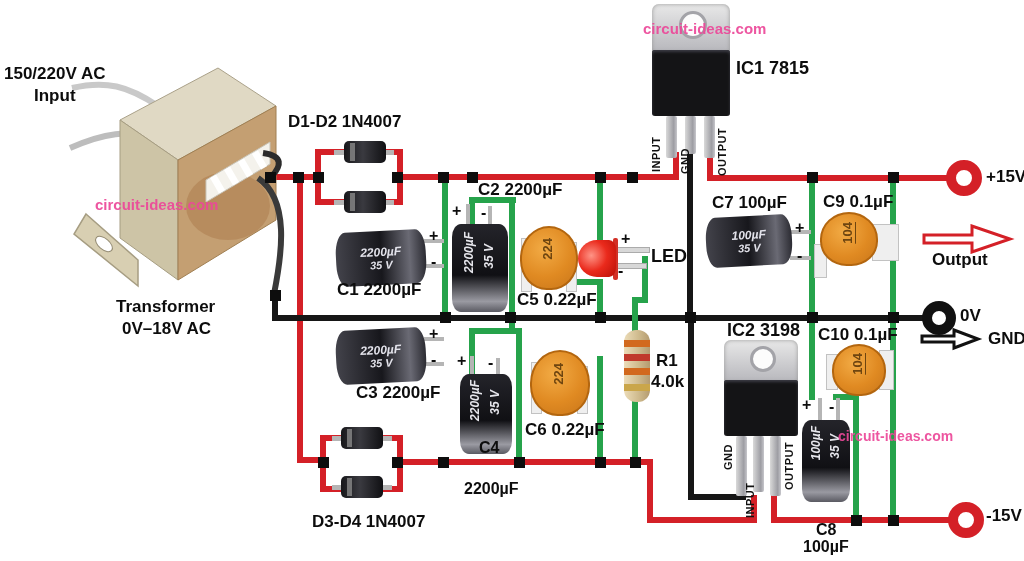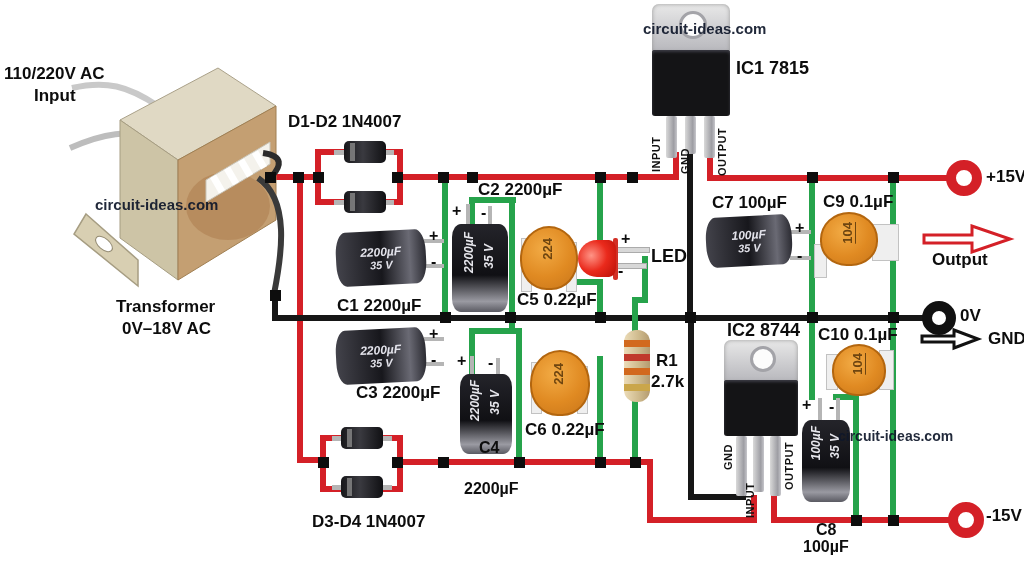--- a/index.html
+++ b/index.html
@@ -6,21 +6,21 @@
   #stage{position:relative;width:1024px;height:561px;background:#fff;overflow:hidden;
          font-family:"Liberation Sans",sans-serif;}
   .wire{position:absolute;}
   .red{background:#d42027;}
   .grn{background:#26a34b;}
   .blk{background:#161616;}
   .dot{position:absolute;width:11px;height:11px;background:#0d0d0d;}
   .lb{position:absolute;font-weight:bold;font-size:16px;color:#0d0d0d;white-space:nowrap;}
   .lb17{font-size:17px;}
   .lb18{font-size:18px;}
-  .wm{position:absolute;font-weight:bold;font-size:15px;color:#0f172a;opacity:.92;white-space:nowrap;}
+  .wm{position:absolute;font-weight:bold;font-size:15px;color:#ec4899;opacity:.92;white-space:nowrap;}
   .pol{position:absolute;font-weight:bold;font-size:16px;color:#0d0d0d;}
   .lead{position:absolute;background:#b5b5b5;}
   .wlead{position:absolute;background:#efefef;border:1px solid #c2c2c2;}
   .diode{position:absolute;width:42px;height:22px;border-radius:5px;
          background:linear-gradient(90deg,#17171a,#3a3a40 45%,#101013);}
   .diode .band{position:absolute;left:6px;top:2px;width:5px;height:18px;background:#8a8a8a;opacity:.8;}
   .caph{position:absolute;border-radius:10px/22px;
         background:linear-gradient(90deg,#43434b 0%,#17171c 50%,#6a6a74 82%,#2b2b32 100%);
         color:#e2e2ea;display:flex;flex-direction:column;align-items:center;justify-content:center;
         font-weight:bold;transform:rotate(-3deg);}
@@ -274,43 +274,43 @@
   <div class="term tblk" style="left:922px;top:301px;width:34px;height:34px"></div>
   <div class="term tred" style="left:948px;top:502px;width:36px;height:36px"></div>
 
   <svg style="position:absolute;left:922px;top:224px" width="96" height="30" viewBox="0 0 96 30">
     <polygon points="2,11 50,11 50,2 88,15 50,28 50,19 2,19" fill="#fff" stroke="#d42027" stroke-width="3"></polygon>
   </svg>
   <svg style="position:absolute;left:920px;top:327px" width="64" height="24" viewBox="0 0 64 24">
     <polygon points="2,9 34,9 34,3 58,12 34,21 34,15 2,15" fill="#fff" stroke="#111" stroke-width="3"></polygon>
   </svg>
 
-  <div class="lb lb17" style="left:4px;top:64px">110/220V AC</div>
+  <div class="lb lb17" style="left:4px;top:64px">150/220V AC</div>
   <div class="lb lb17" style="left:34px;top:86px">Input</div>
   <div class="lb lb17" style="left:116px;top:297px">Transformer</div>
   <div class="lb lb17" style="left:122px;top:319px">0V–18V AC</div>
   <div class="lb lb17" style="left:288px;top:112px">D1-D2 1N4007</div>
   <div class="lb lb17" style="left:312px;top:512px">D3-D4 1N4007</div>
-  <div class="lb lb17" style="left:337px;top:296px">C1 2200µF</div>
+  <div class="lb lb17" style="left:337px;top:280px">C1 2200µF</div>
   <div class="lb lb17" style="left:478px;top:180px">C2 2200µF</div>
   <div class="lb lb17" style="left:356px;top:383px">C3 2200µF</div>
   <div class="lb" style="left:479px;top:439px">C4</div>
   <div class="lb" style="left:464px;top:480px">2200µF</div>
   <div class="lb lb17" style="left:517px;top:290px">C5 0.22µF</div>
   <div class="lb lb17" style="left:525px;top:420px">C6 0.22µF</div>
   <div class="lb lb17" style="left:712px;top:193px">C7 100µF</div>
   <div class="lb" style="left:816px;top:521px">C8</div>
   <div class="lb" style="left:803px;top:538px">100µF</div>
   <div class="lb lb17" style="left:823px;top:192px">C9 0.1µF</div>
   <div class="lb lb17" style="left:818px;top:325px">C10  0.1µF</div>
   <div class="lb lb17" style="left:656px;top:351px">R1</div>
-  <div class="lb lb17" style="left:651px;top:372px">2.7k</div>
+  <div class="lb lb17" style="left:651px;top:372px">4.0k</div>
   <div class="lb lb18" style="left:651px;top:246px">LED</div>
   <div class="lb lb18" style="left:736px;top:58px">IC1 7815</div>
-  <div class="lb lb18" style="left:727px;top:320px">IC2 8744</div>
+  <div class="lb lb18" style="left:727px;top:320px">IC2 3198</div>
   <div class="lb lb17" style="left:986px;top:167px">+15V</div>
   <div class="lb lb17" style="left:932px;top:250px">Output</div>
   <div class="lb lb17" style="left:960px;top:306px">0V</div>
   <div class="lb lb17" style="left:988px;top:329px">GND</div>
   <div class="lb lb17" style="left:986px;top:506px">-15V</div>
 
   <div class="pol" style="left:429px;top:227px">+</div>
   <div class="pol" style="left:431px;top:253px">-</div>
   <div class="pol" style="left:452px;top:202px">+</div>
   <div class="pol" style="left:481px;top:204px">-</div>

